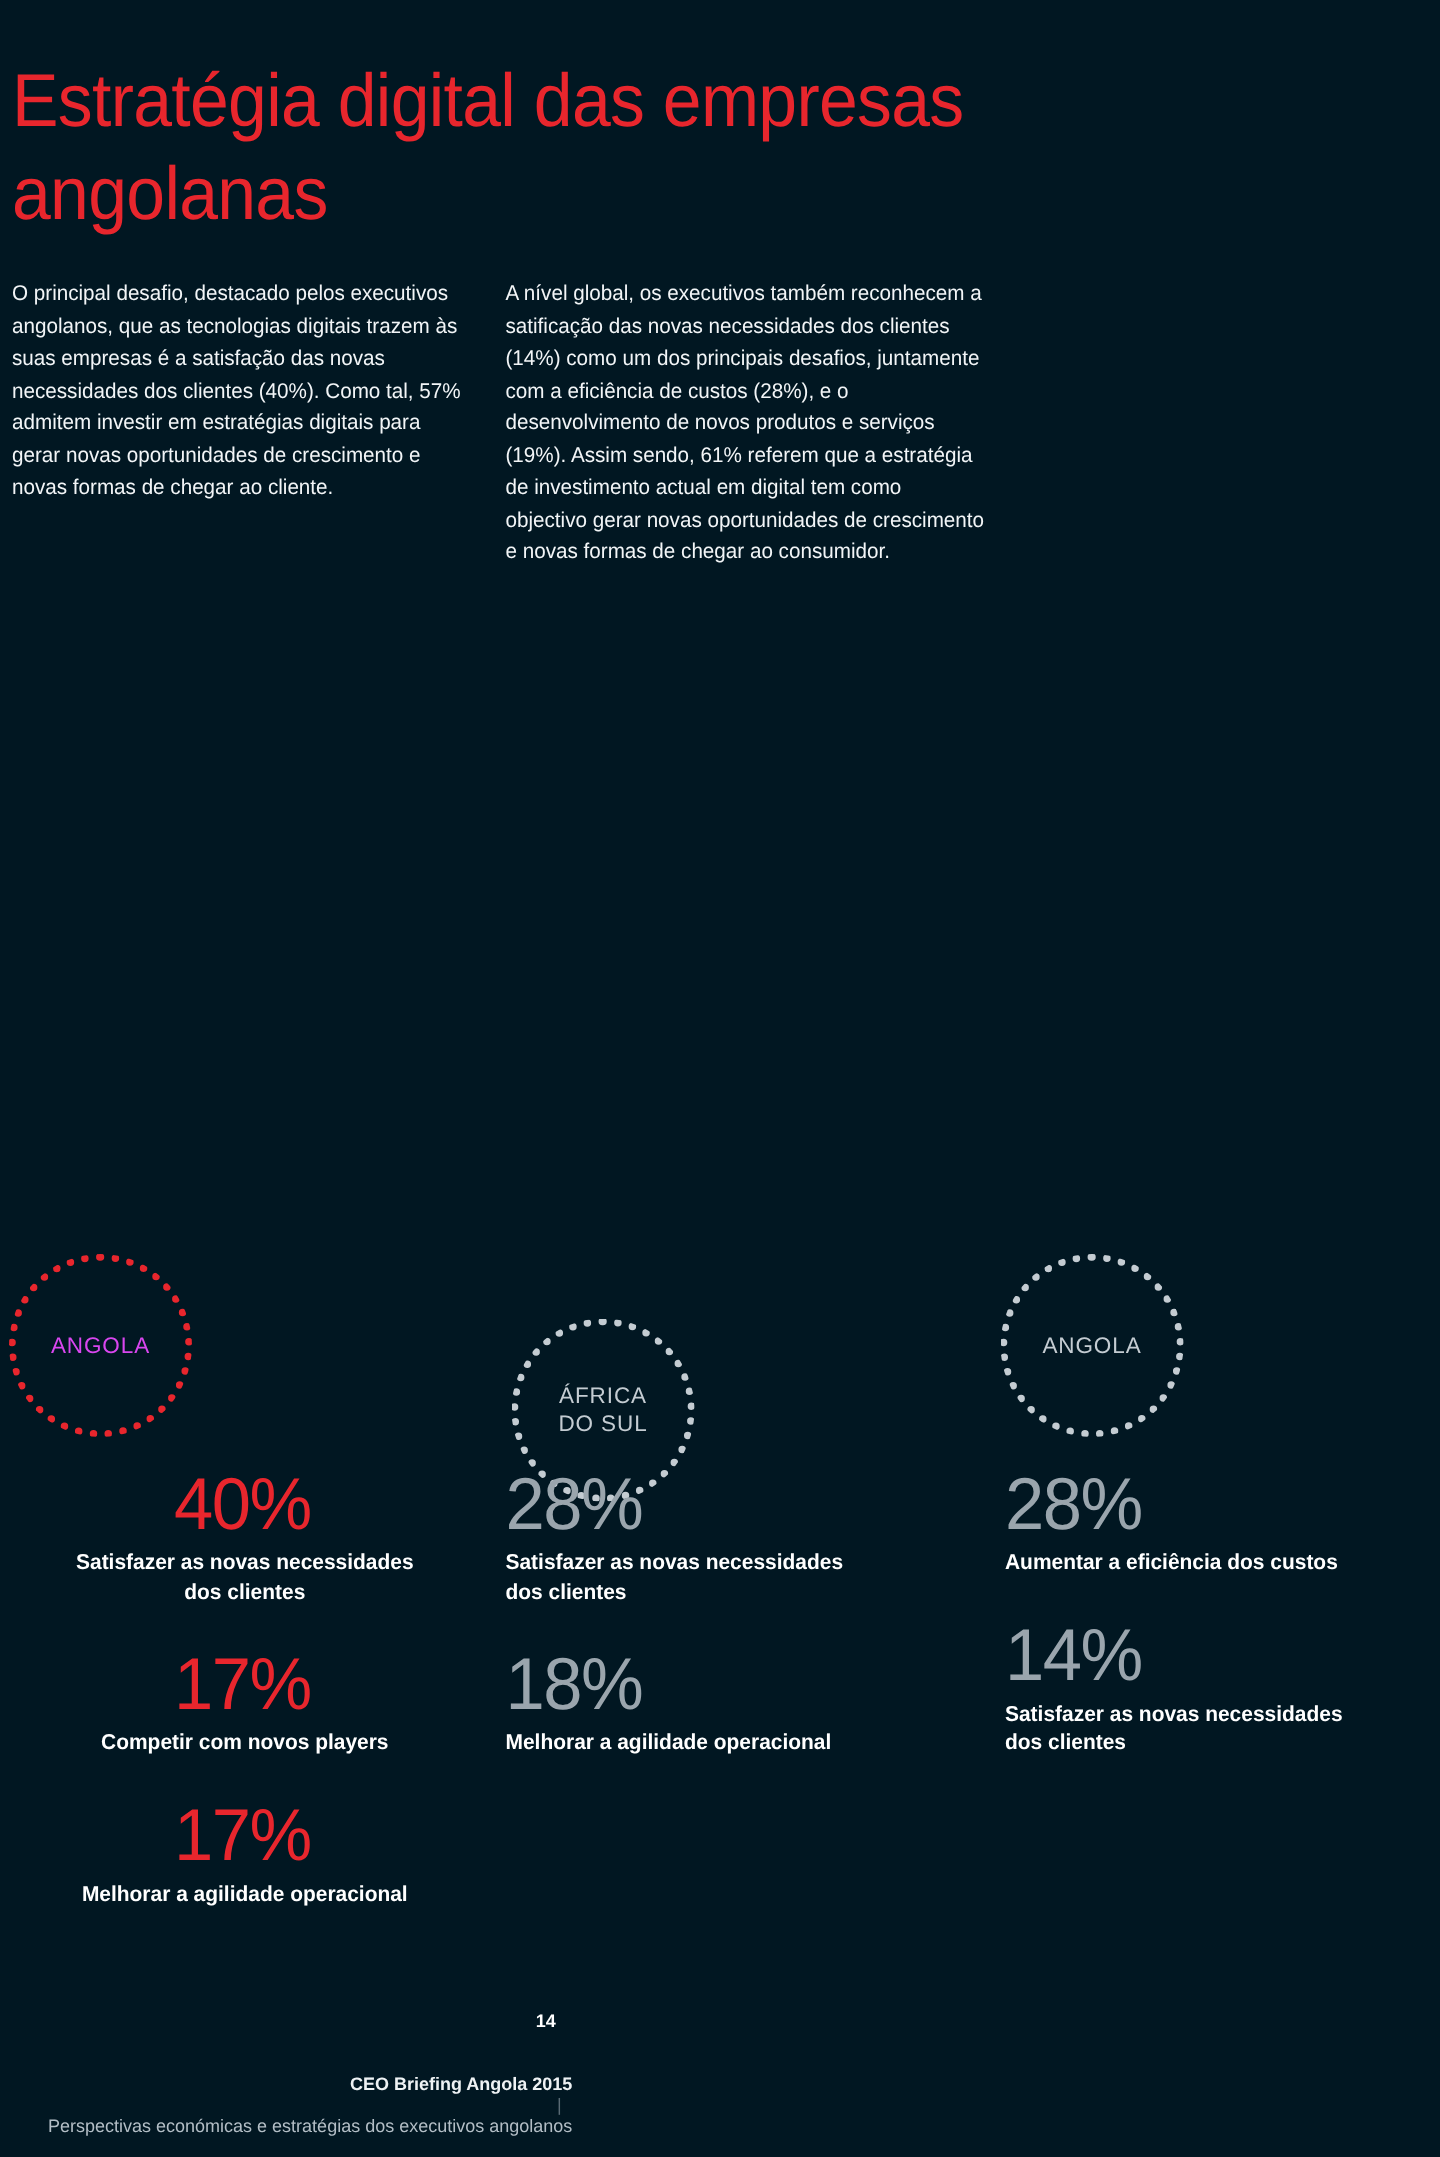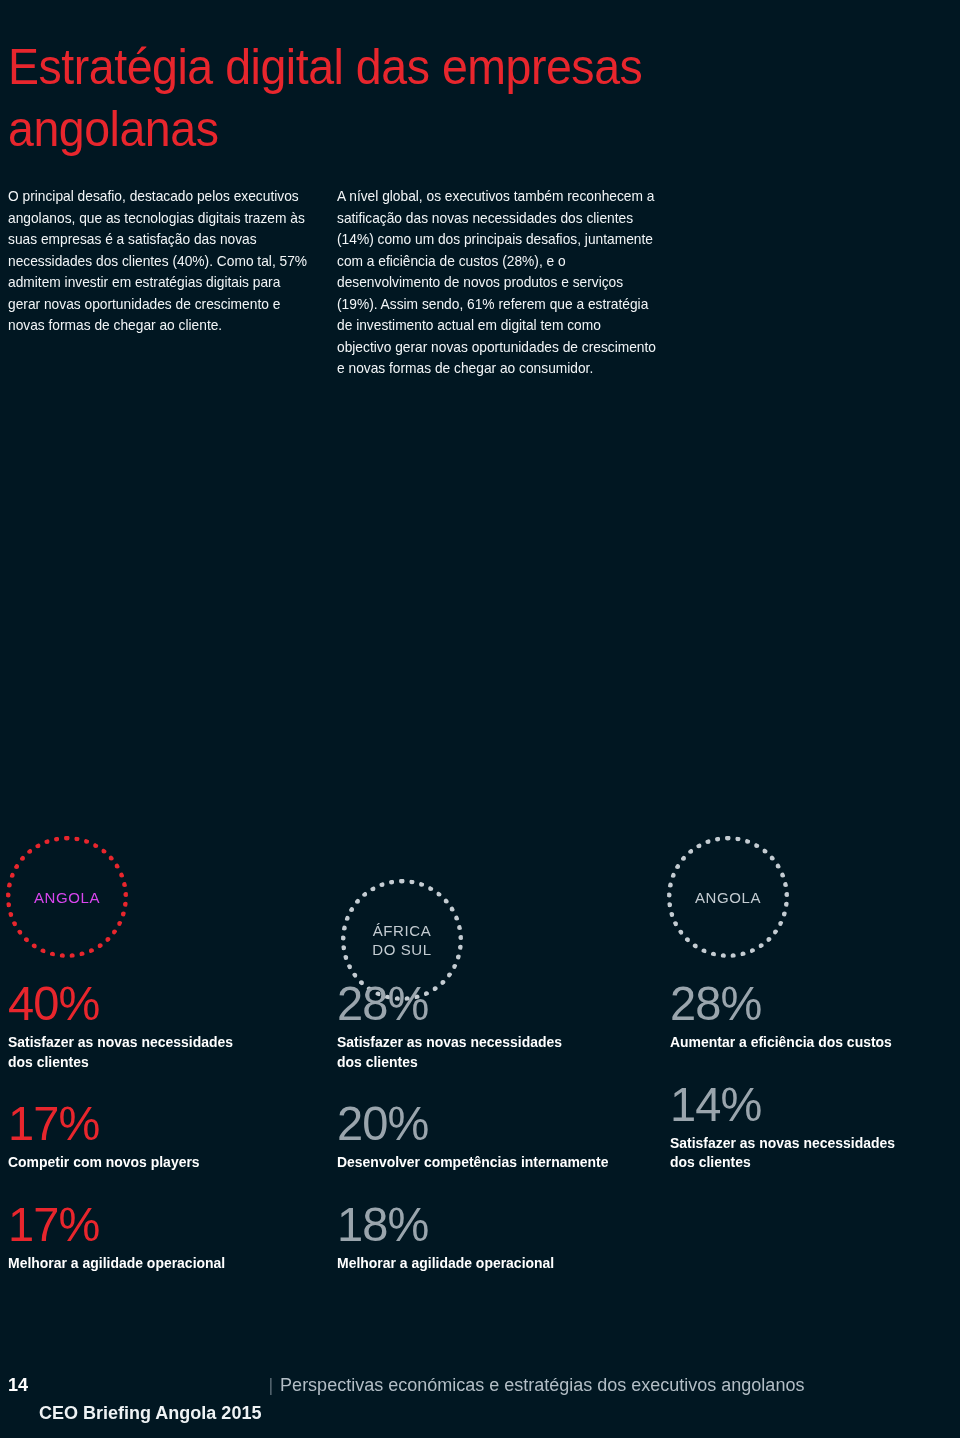--- a/index.html
+++ b/index.html
@@ -71,21 +71,21 @@
 
   #badge-angola { left: 6px;   top: 836px; }
   #badge-africa { left: 341px; top: 879px; }
   #badge-global { left: 667px; top: 836px; }
 
   
   .stat-col {
     position: absolute;
     top: 975px;
   }
-  #stat-col-angola { left: 8px;   width: 320px; }
+  #stat-col-angola { left: 8px;   width: 320px; text-align: center; }
   #stat-col-africa { left: 337px; width: 330px; }
   #stat-col-global { left: 670px; width: 288px; }
 
   .stat-item { margin-bottom: 23px; }
 
   .stat-value {
     font-size: 49px;
     line-height: 56px;
     font-weight: 400;
     color: #9aa5ad;
@@ -105,41 +105,43 @@
     transform-origin: left top;
     white-space: pre-line;
   }
 
   
   #footer {
     position: absolute;
     left: 8px;
     bottom: 14px;
     display: flex;
-    align-items: flex-start;
-    font-size: 18px;
+    align-items: flex-end;
+    font-size: 12px;
     color: #c2ccd3;
     white-space: nowrap;
+    flex-direction: column;
   }
   #footer-page-number {
     font-weight: bold;
     color: #ffffff;
     margin-right: 11px;
   }
   #footer-report-name {
     font-weight: bold;
     color: #eef2f4;
     margin-top: 28px;
   }
   #footer-separator {
     color: #5a6a74;
     margin: 0 7px;
   }
   #footer-subtitle {
     color: #b3bec6;
+    margin-left: 24px;
   }
 </style>
 </head>
 <body>
 
 <h1 id="page-title">Estratégia digital das empresas angolanas</h1>
 
 <p class="intro-col" id="intro-left">O principal desafio, destacado pelos executivos angolanos, que as tecnologias digitais trazem às suas empresas é a satisfação das novas necessidades dos clientes (40%). Como tal, 57% admitem investir em estratégias digitais para gerar novas oportunidades de crescimento e novas formas de chegar ao cliente.</p>
 <p class="intro-col" id="intro-right">A nível global, os executivos também reconhecem a satificação das novas necessidades dos clientes (14%) como um dos principais desafios, juntamente com a eficiência de custos (28%), e o desenvolvimento de novos produtos e serviços (19%). Assim sendo, 61% referem que a estratégia de investimento actual em digital tem como objectivo gerar novas oportunidades de crescimento e novas formas de chegar ao consumidor.</p>
 
@@ -168,24 +170,20 @@
     <div class="stat-value">17%</div>
     <div class="stat-label">Melhorar a agilidade operacional</div>
   </div>
 </div>
 
 <div class="stat-col" id="stat-col-africa">
   <div class="stat-item">
     <div class="stat-value">28%</div>
     <div class="stat-label">Satisfazer as novas necessidades
 dos clientes</div>
-  </div>
-  <div class="stat-item">
-    <div class="stat-value">20%</div>
-    <div class="stat-label">Desenvolver competências internamente</div>
   </div>
   <div class="stat-item">
     <div class="stat-value">18%</div>
     <div class="stat-label">Melhorar a agilidade operacional</div>
   </div>
 </div>
 
 <div class="stat-col" id="stat-col-global">
   <div class="stat-item">
     <div class="stat-value">28%</div>

